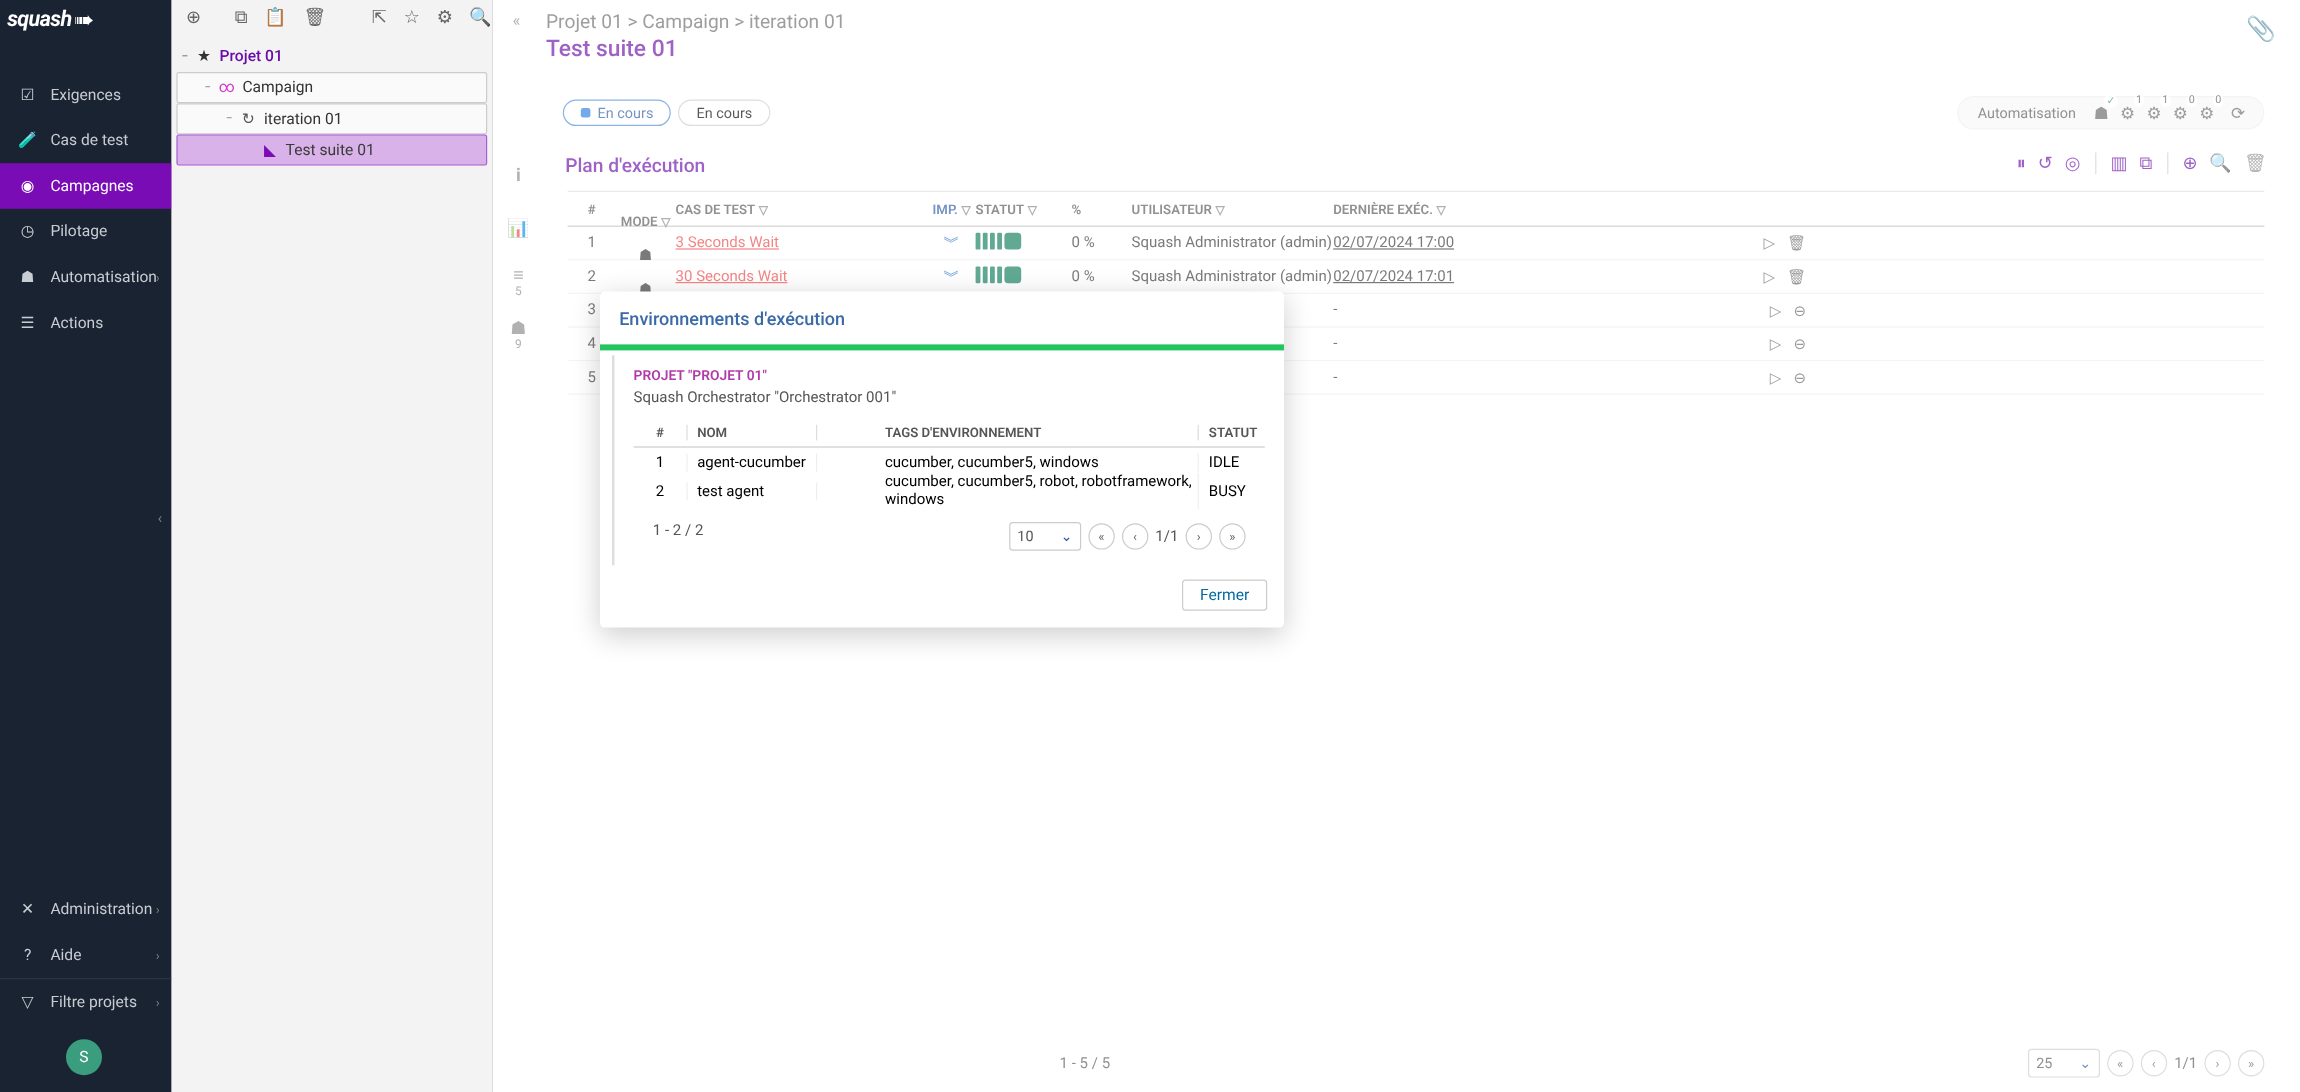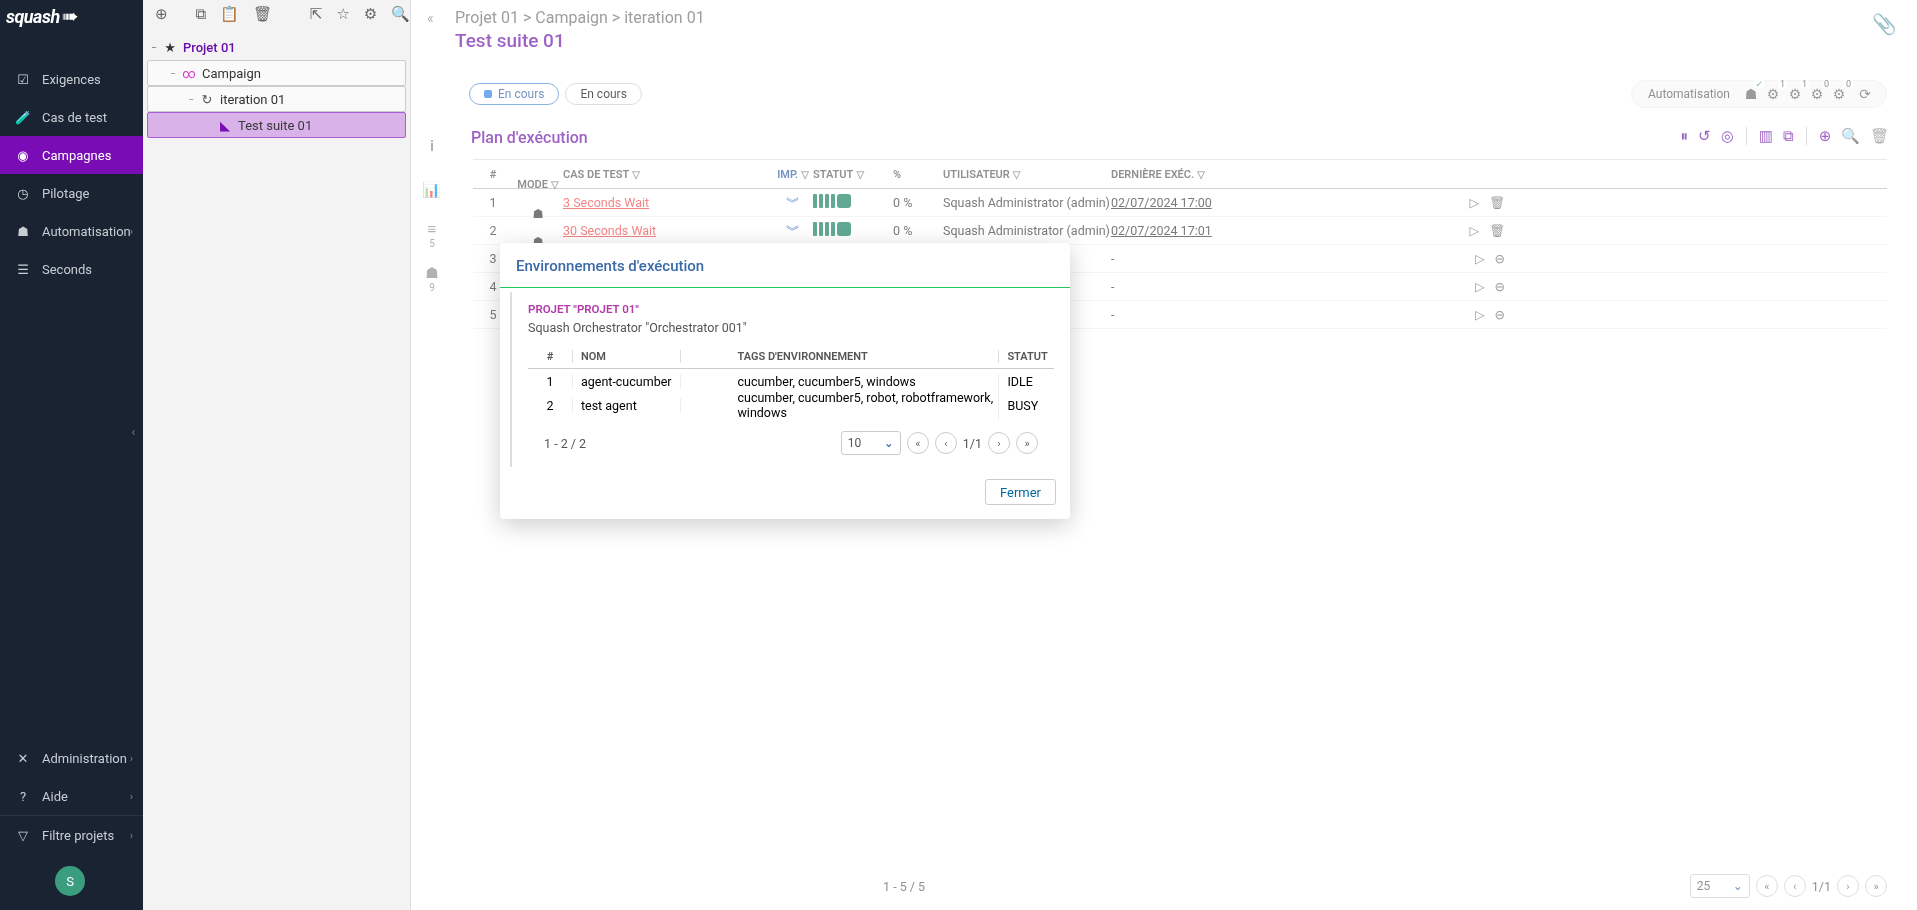--- a/index.html
+++ b/index.html
@@ -96,32 +96,32 @@
 .tbl-footer { position: absolute; bottom: 12px; left: 472px; right: 30px; display: flex; align-items: center; font-size: 12.5px; color: #555; justify-content: space-between;}
 .pager { margin-left: auto; display: flex; align-items: center; gap: 6px;}
 .pager select, .page-sel { height: 24px; width: 60px; border: 1px solid #ccc; border-radius: 3px; font-size: 12px; padding: 0 6px; display: inline-flex; align-items: center; justify-content: space-between;}
 .pbtn { width: 22px; height: 22px; border: 1px solid #ccc; border-radius: 11px; display: inline-flex; align-items:center; justify-content:center; font-size: 11px; color: #666; cursor:pointer;}
 
 
 .dim { position: absolute; left: 411px; top: 0; width: 1506px; height: 910px; background: rgba(255,255,255,0.35); }
 
 
 .modal { position: absolute; left: 500px; top: 243px; width: 570px; background: #fff; border-radius: 4px; box-shadow: 0 6px 24px rgba(0,0,0,0.2); z-index: 20;}
-.modal-title { font-size: 15px; color: #3a6aa8; padding: 14px 16px 12px; border-bottom: 1px solid #22c55e; font-weight: 500;}
+.modal-title { font-size: 15px; color: #3a6aa8; padding: 14px 16px 12px; border-bottom: 5px solid #22c55e; font-weight: 500;}
 .modal-body { padding: 10px 16px 4px; font-size: 12.5px; border-left: 2px solid #ddd; margin: 4px 0 4px 10px;}
 .proj-line { color: #b03aa8; font-weight: 600; font-size: 11.5px; margin-bottom: 4px;}
 .orch-line { color: #555; font-size: 12.5px; margin-bottom: 10px;}
 .mtbl-header { display: flex; height: 24px; align-items: center; border-bottom: 1px solid #ccc; font-size: 11px; color: #555; font-weight: 600;}
 .mtbl-row { display: flex; height: 24px; align-items: center; font-size: 12.5px; }
 .mcol-n { width: 50px; text-align: center; border-right: 1px solid #eee;}
 .mcol-name { width: 120px; padding-left: 8px; border-right: 1px solid #eee;}
 .mcol-tags { width: 300px; padding-left: 8px; border-right: 1px solid #eee; margin-left: 48px;}
 .mcol-status { width: 60px; padding-left: 8px;}
 .mtbl-header .mcol-n,.mtbl-header .mcol-name,.mtbl-header .mcol-tags { border-right: 1px solid #ddd;}
-.modal-pager { display: flex; align-items: center; padding: 14px 16px 8px; font-size: 12.5px; color: #555;}
+.modal-pager { display: flex; align-items: flex-start; padding: 14px 16px 8px; font-size: 12.5px; color: #555;}
 .modal-pager .right { margin-left: auto; display: flex; align-items: center; gap: 6px;}
 .modal-footer { display: flex; justify-content: flex-end; padding: 8px 14px 14px;}
 .btn { height: 26px; padding: 0 14px; border: 1px solid #ccc; border-radius: 3px; background: #fff; font-size: 13px; cursor: pointer; color: #0369a1;}
 </style>
 </head>
 <body>
 
 <div class="sidebar">
   <div class="logo">
     <span class="logo-text">squash</span>
@@ -144,21 +144,21 @@
       <span class="icon">◷</span>
       <span>Pilotage</span>
     </div>
     <div class="nav-item">
       <span class="icon">☗</span>
       <span>Automatisation</span>
       <span class="chev">›</span>
     </div>
     <div class="nav-item">
       <span class="icon">☰</span>
-      <span>Seconds</span>
+      <span>Actions</span>
     </div>
   </div>
   <div class="collapse-btn">‹</div>
   <div class="nav-bottom">
     <div class="nav-item">
       <span class="icon">✕</span>
       <span>Administration</span>
       <span class="chev">›</span>
     </div>
     <div class="nav-item">

